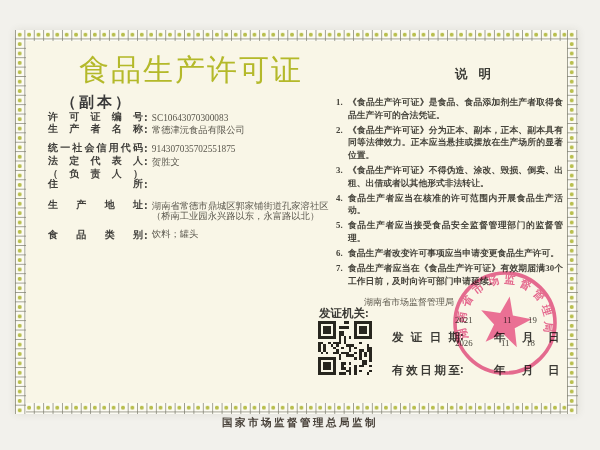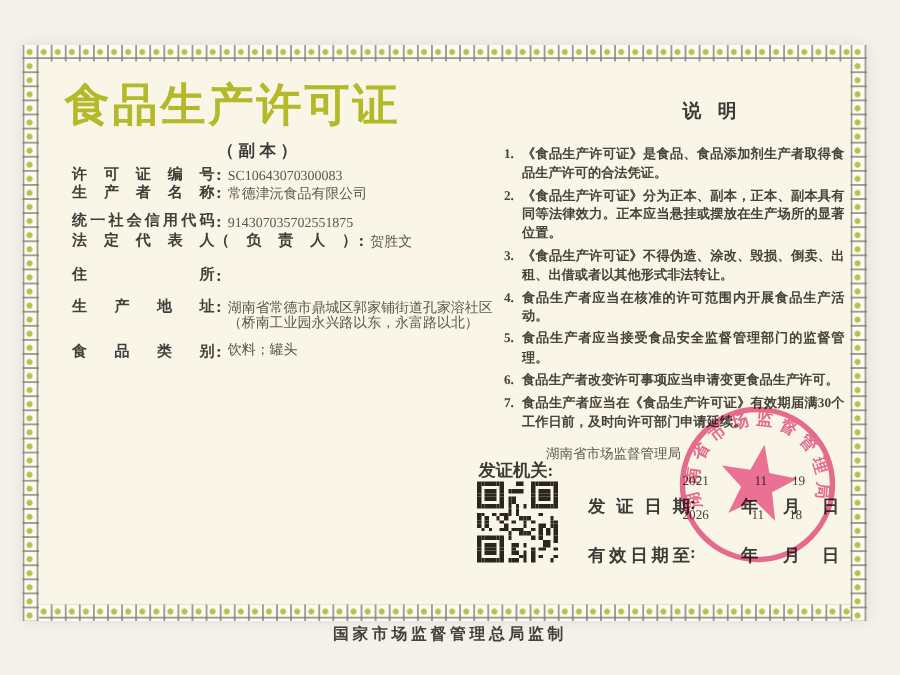--- a/index.html
+++ b/index.html
@@ -11,29 +11,29 @@
     background-image:
       radial-gradient(circle,#b9bf4e 1.7px,rgba(185,191,78,0) 2.3px),
       repeating-linear-gradient(90deg,rgba(125,125,110,.75) 0 1px,rgba(0,0,0,0) 1px 9.4px),
       repeating-linear-gradient(0deg,rgba(125,125,110,.75) 0 1px,rgba(0,0,0,0) 1px 9.4px);
     background-size:9.4px 9.4px,9.4px 9.4px,9.4px 9.4px;}
   .bs-top{left:0;top:0;width:100%;height:11px}
   .bs-bottom{left:0;bottom:0;width:100%;height:11px}
   .bs-left{left:0;top:0;width:11px;height:100%}
   .bs-right{right:0;top:0;width:11px;height:100%}
 
-  .title{position:absolute;left:43px;top:50px;width:260px;text-align:left;
-         font-size:30px;font-weight:bold;letter-spacing:2px;color:#b4b92a}
-  .subtitle{position:absolute;left:43px;top:93px;width:260px;text-align:center;
-            font-size:11px;font-weight:bold;letter-spacing:3px;color:#3a3a3a}
+  .title{position:absolute;left:43px;top:50px;width:260px;text-align:right;
+         font-size:30px;font-weight:normal;letter-spacing:2px;color:#b4b92a}
+  .subtitle{position:absolute;left:61px;top:93px;width:260px;text-align:left;
+            font-size:15px;font-weight:bold;letter-spacing:3px;color:#3a3a3a}
 
   .frow{position:absolute;left:48px;display:flex;align-items:flex-start}
   .flabel{display:inline-block;width:95px;font-size:10px;font-weight:bold;color:#403f3b;
           text-align:justify;text-align-last:justify;line-height:12.5px}
-  .labelcol{display:flex;flex-direction:row}
+  .labelcol{display:flex;flex-direction:column}
   .colon{font-size:11.5px;font-weight:bold;color:#403f3b;line-height:12.5px;margin:0 4px 0 1px}
   .fvalue{font-size:9.3px;color:#5a574d;line-height:10.5px;margin-top:1.5px;width:188px}
 
   .instructions{position:absolute;left:336px;top:66px;width:227px}
   .ins-title{width:166px;text-align:right;font-size:12.5px;font-weight:bold;color:#3a3a35;
              letter-spacing:11px;text-indent:11px}
   .ins-list{margin-top:13px}
   .ins-item{display:flex;margin-bottom:2.5px}
   .ins-num{flex:0 0 12px;font-size:8.8px;font-weight:bold;color:#45433b;line-height:12.6px}
   .ins-text{flex:1;font-size:8.8px;font-weight:bold;color:#45433b;line-height:12.6px;text-align:justify}

